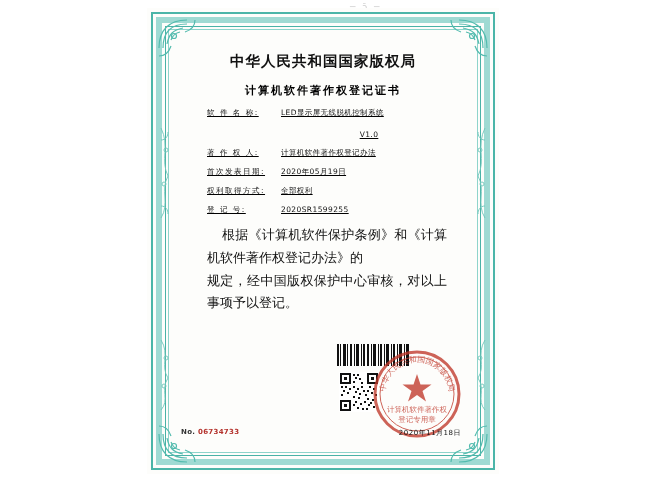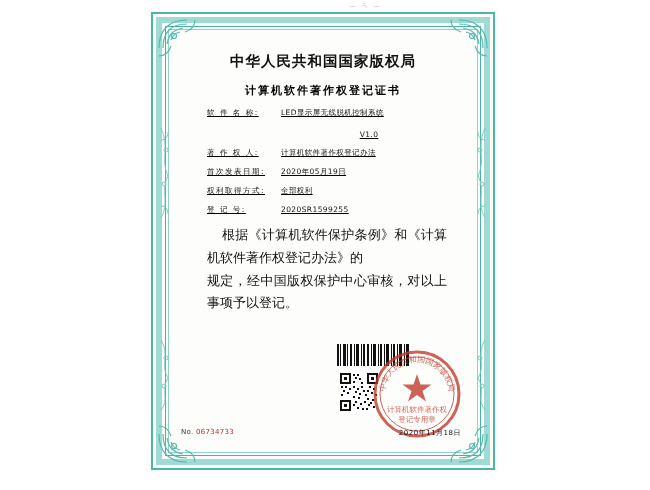--- a/index.html
+++ b/index.html
@@ -174,21 +174,21 @@
     position: absolute;
     left: 26px;
     right: 26px;
     bottom: 36px;
     display: flex;
     justify-content: space-between;
     font-size: 7px;
     color: #111;
     padding: 0 12px 0 8px;
   }
-  .footer .serial { color: #333; letter-spacing: 0.3px; }
+  .footer .serial { color: #333; letter-spacing: 0.3px; font-weight: bold; }
   .footer .serial .red { color: #b4322c; }
   .footer .date { letter-spacing: 0.5px; }
   
   .top-mark {
     position: absolute;
     left: 350px;
     top: 2px;
     font-size: 9px;
     color: #cfcfcf;
     letter-spacing: 2px;

